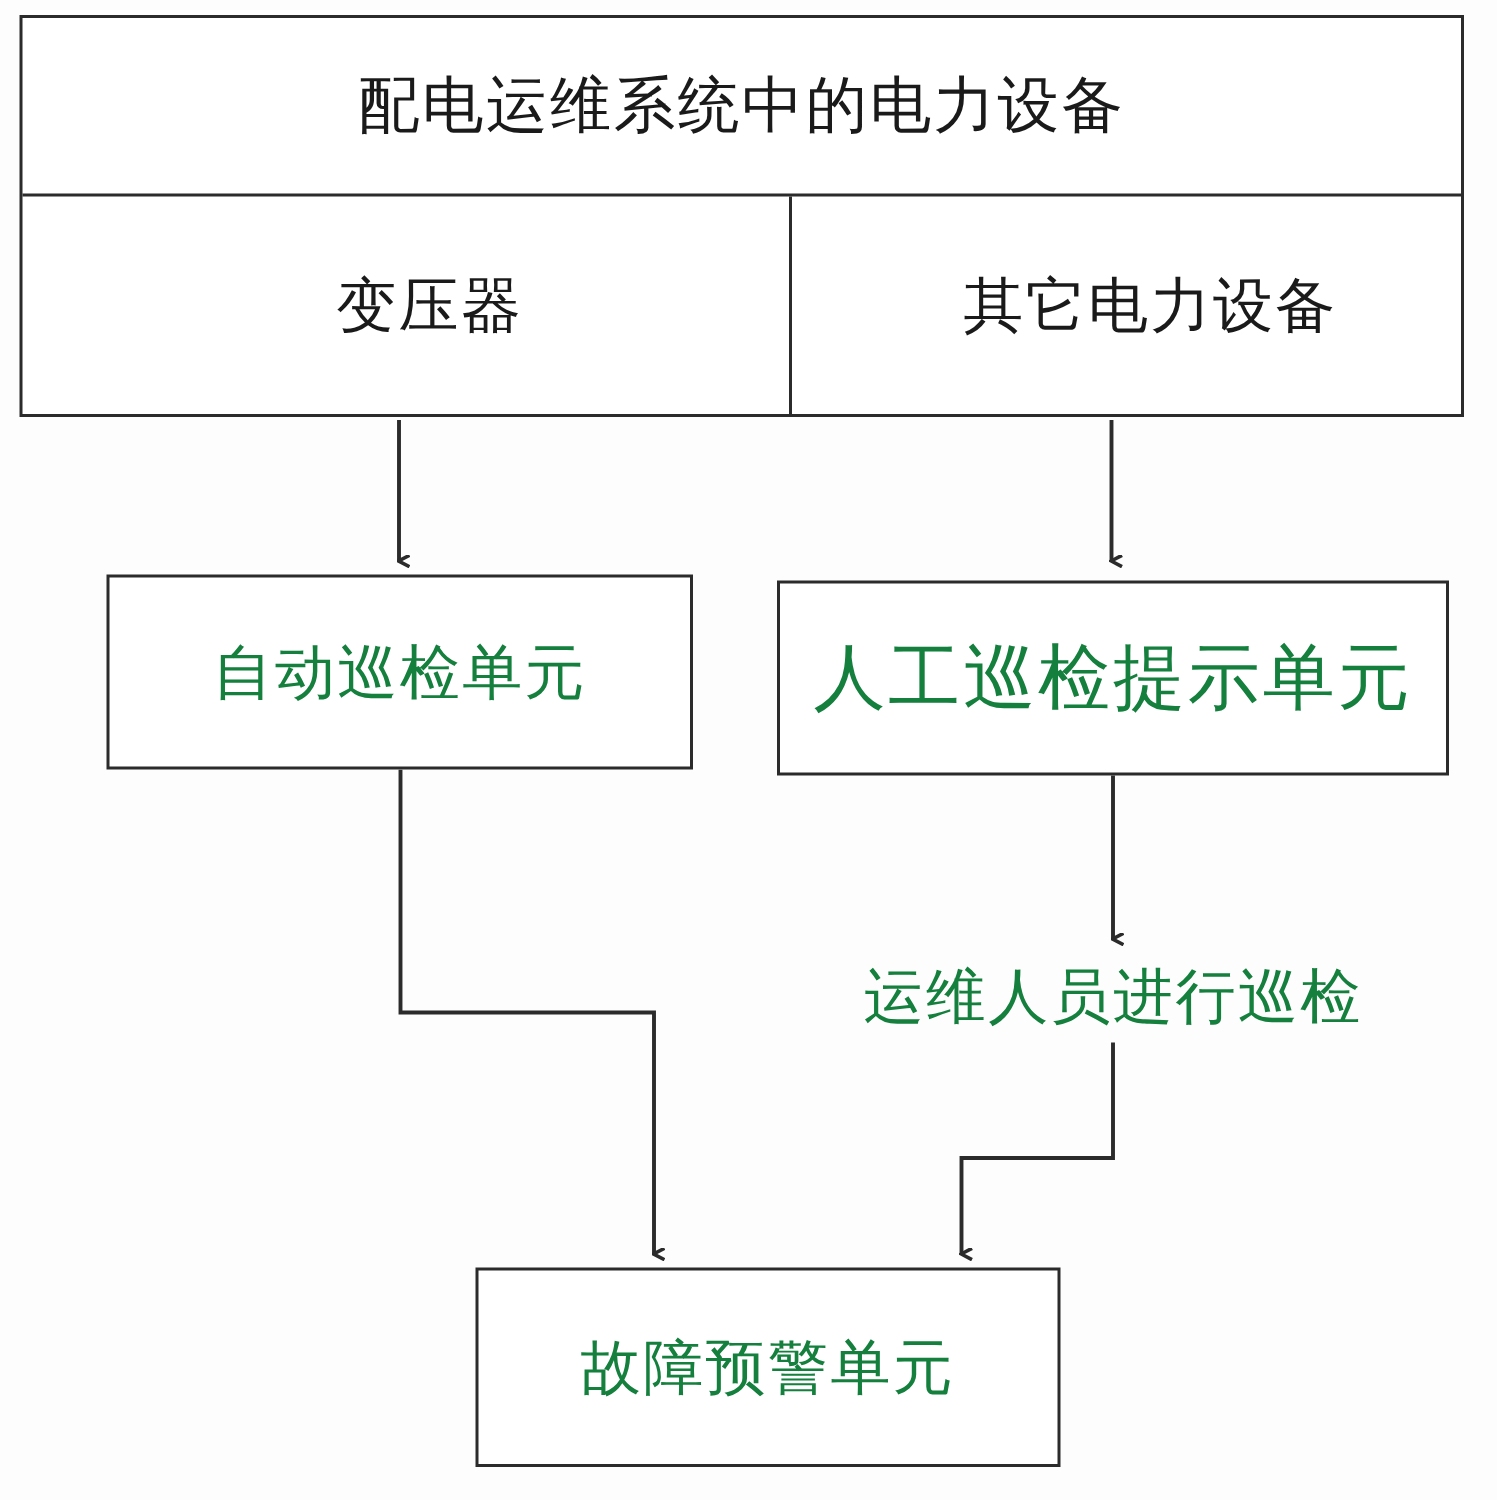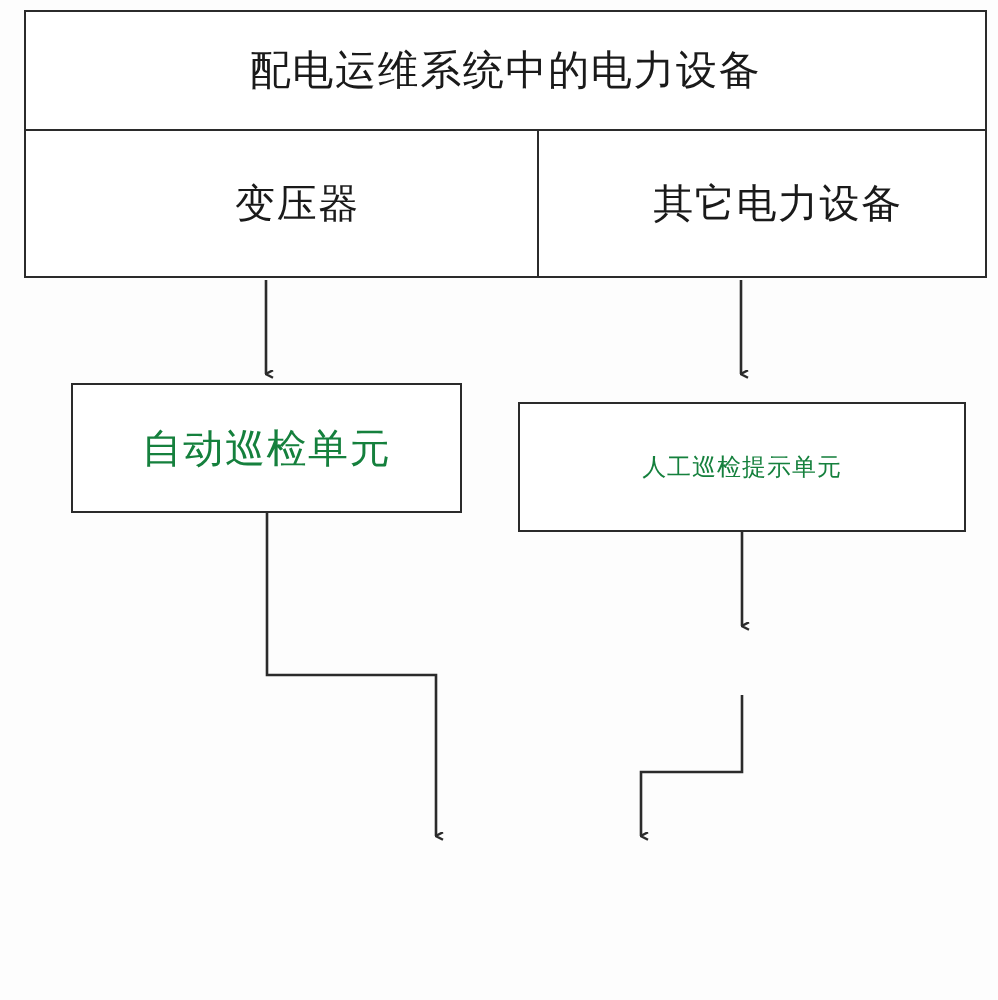--- a/index.html
+++ b/index.html
@@ -43,21 +43,21 @@
     border: 2px solid #2b2b2b;
   }
   .plain {
     border: none;
     background: transparent;
   }
 
   
   #group-frame {
     position: absolute;
-    left: 24px;
+    left: 13px;
     top: 10px;
     width: 963px;
     height: 268px;
     box-sizing: border-box;
     border: 2px solid #2b2b2b;
     background: #ffffff;
     padding-left: 36px;
   }
   #group-title {
     position: absolute;
@@ -102,24 +102,24 @@
 
   #node-auto-inspection {
     left: 71px;
     top: 383px;
     width: 391px;
     height: 130px;
     font-size: 40px;
   }
   #node-manual-inspection-prompt {
     left: 518px;
-    top: 402px;
+    top: 387px;
     width: 448px;
     height: 130px;
-    font-size: 24px;
+    font-size: 48px;
   }
   #node-staff-inspection {
     left: 513px;
     top: 635px;
     width: 458px;
     height: 58px;
     font-size: 40px;
   }
   #node-fault-warning {
     left: 317px;
@@ -159,15 +159,17 @@
     <div id="group-children">
       <div id="cell-transformer" class="group-cell">变压器</div>
       <div id="cell-other-equipment" class="group-cell">其它电力设备</div>
     </div>
   </div>
 
   <div id="node-auto-inspection" class="node boxed">自动巡检单元</div>
 
   <div id="node-manual-inspection-prompt" class="node boxed">人工巡检提示单元</div>
 
+  <div id="node-staff-inspection" class="node plain">运维人员进行巡检</div>
 
+  <div id="node-fault-warning" class="node boxed">故障预警单元</div>
 
 </div>
 
 </body></html>

